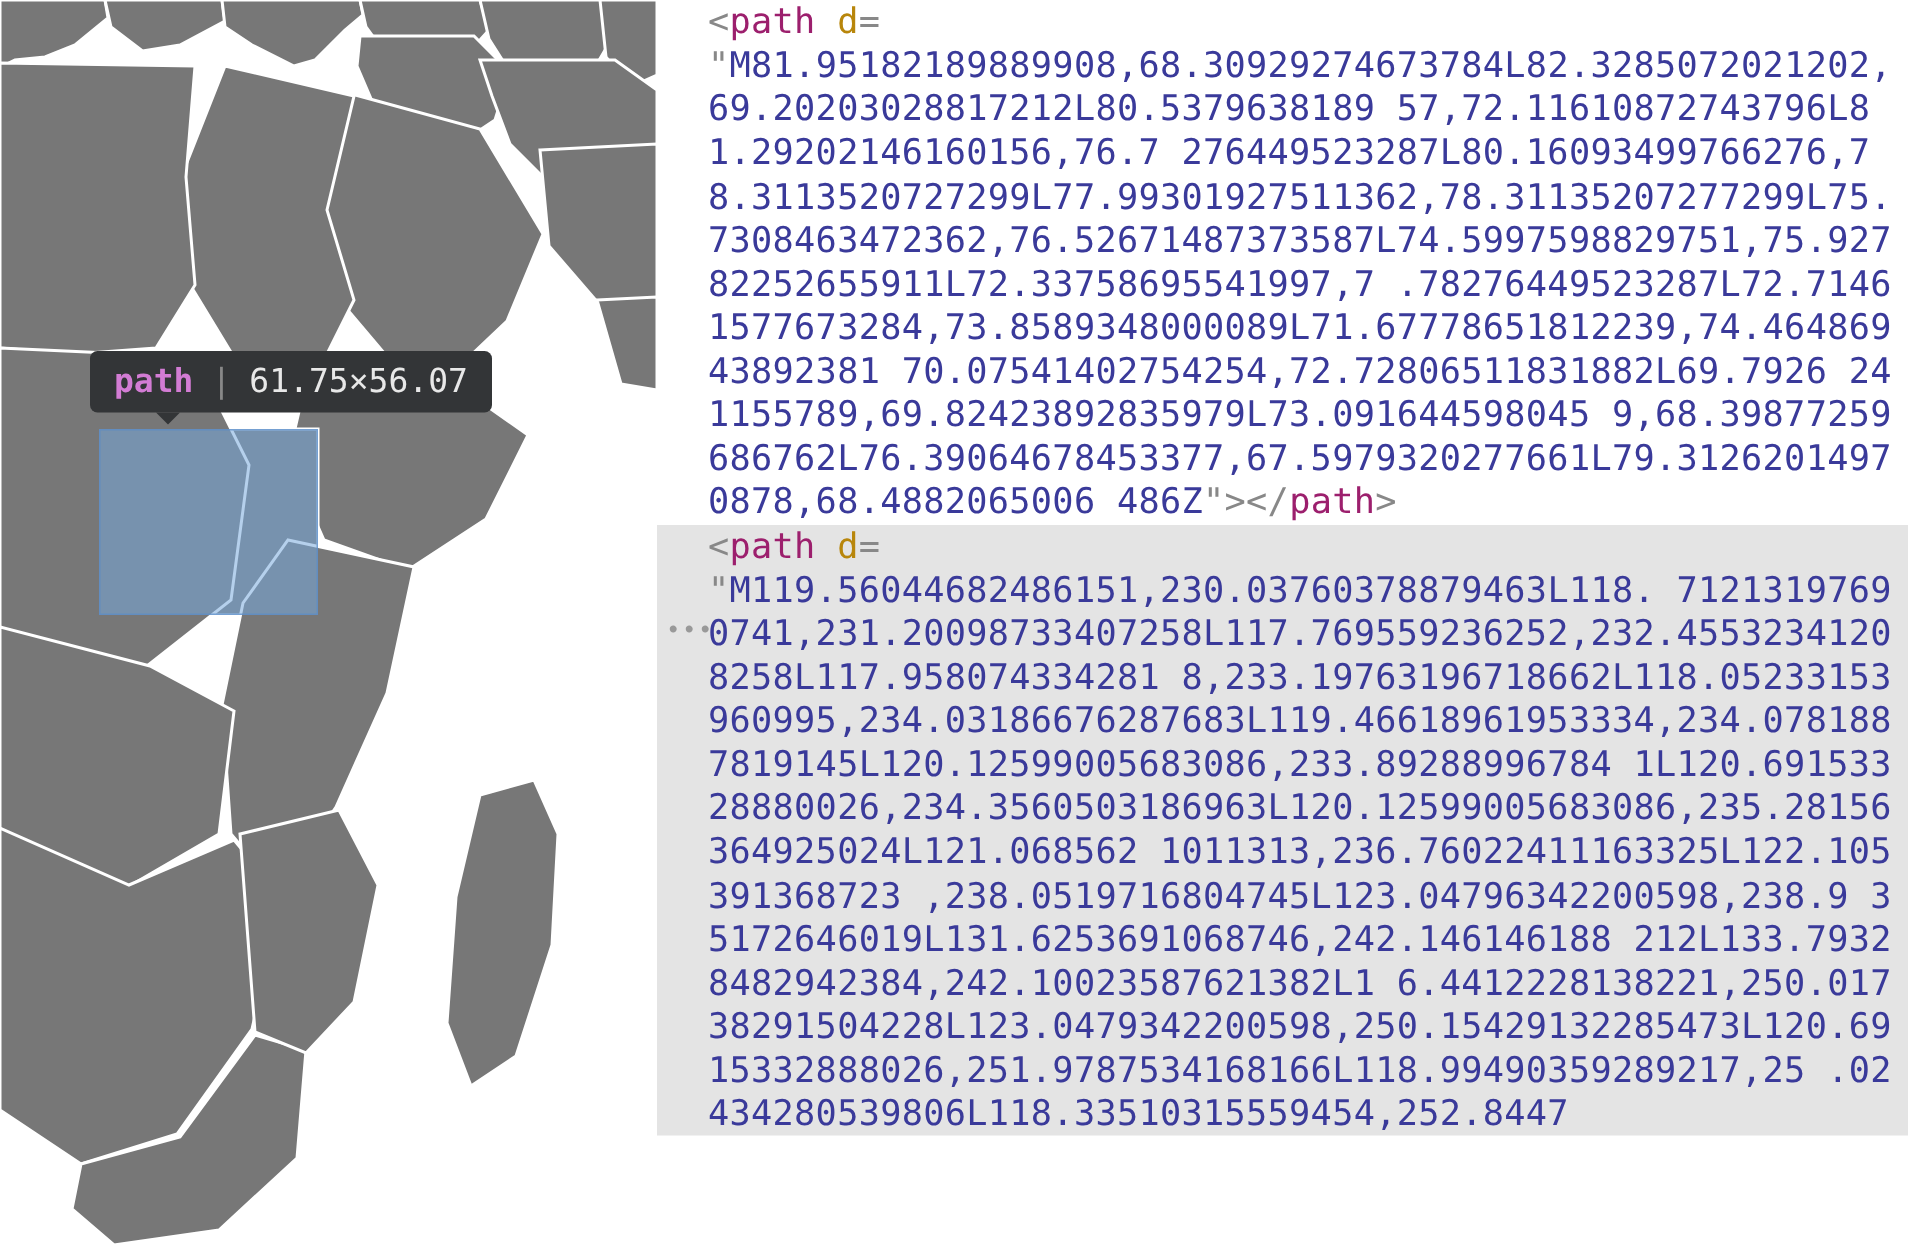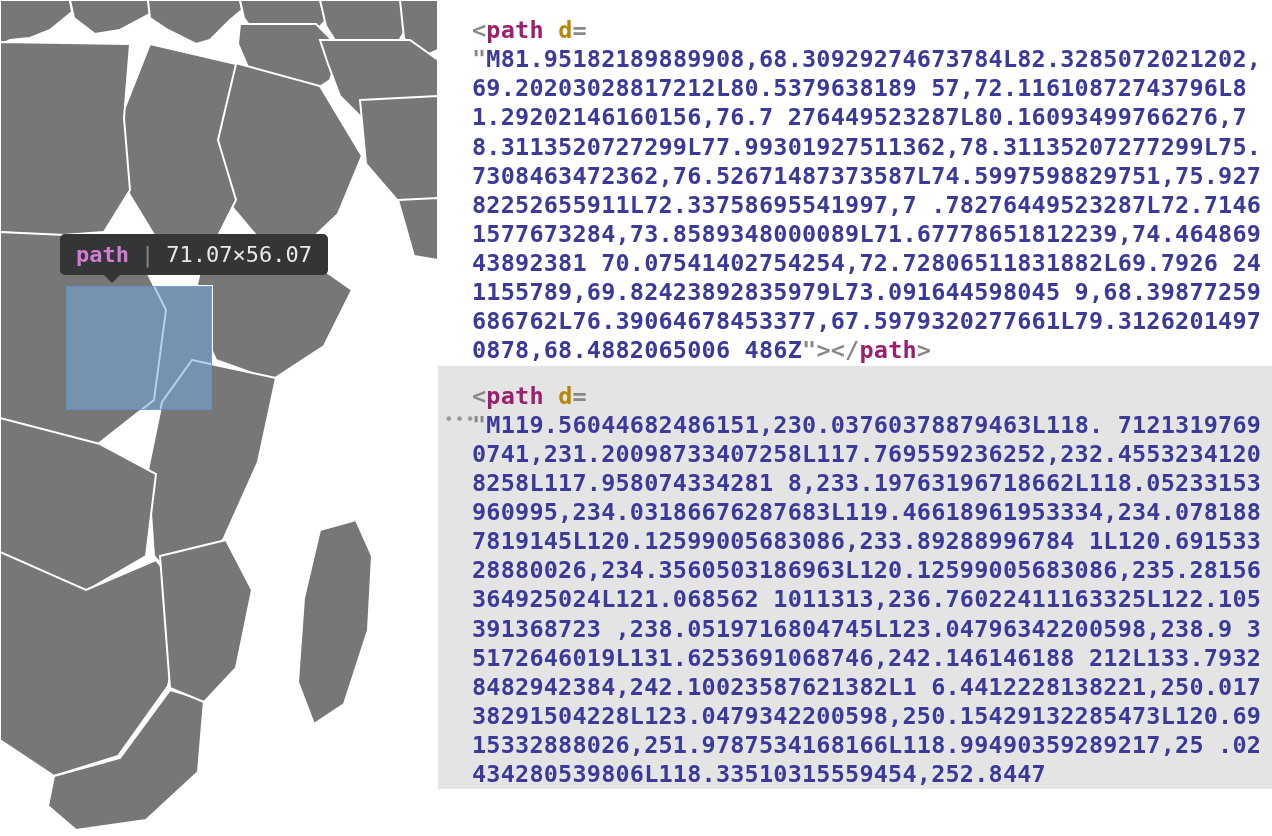--- a/index.html
+++ b/index.html
@@ -78,23 +78,22 @@
     font-size: 23.5px;
     line-height: 1.24;
     overflow: hidden;
     position: relative;
     padding-left: 34px;
   }
   .code-block {
     word-break: break-all;
     white-space: pre-wrap;
     color: #3a3a9a;
-    padding-top: 16px;
+    padding-top: 0;
     letter-spacing: 0.2px;
-    font-weight: bold;
   }
   .code-block.selected {
     background: #e4e4e4;
     margin-left: -34px;
     padding-left: 34px;
   }
   .code-block .tagname { color: #9c1f6d; }
   .code-block .attrname { color: #b8860b; }
   .code-block .punct { color: #888; }
   .code-block .str { color: #3a3a9a; }
@@ -155,21 +154,21 @@
         <path d="M360,100 L438,96 L438,198 L404,208 L366,164 Z"></path>
         <path d="M398,200 L438,198 L438,260 L414,256 Z"></path>
       </g>
     </svg>
 
     <div class="highlight-box"></div>
 
     <div class="tooltip">
       <span class="tag">path</span>
       <span class="sep">|</span>
-      <span class="dim">71.07×56.07</span>
+      <span class="dim">61.75×56.07</span>
     </div>
   </div>
 
   <div class="code-panel">
     <div class="ellipsis">•••</div>
 
     <div class="code-block"><span class="punct">&lt;</span><span class="tagname">path</span><span> </span><span class="attrname">d</span><span class="punct">=</span><br><span class="quote">"</span><span class="str">M81.95182189889908,68.30929274673784L82.3285072021202,69.20203028817212L80.5379638189 57,72.11610872743796L81.29202146160156,76.7 2764495232​87L80.16093499766276,78.3113520727299L77.99301927511362,78.31135207277299L75. 7308463472362,76.52671487373587L74.5997598829751,75.92782252655911L72.33758695541997,7 .78276449523287L72.71461577673284,73.8589348000089L71.67778651812239,74.464869438923​81 70.07541402754254,72.72806511831882L69.7926 241155789,69.82423892835979L73.09164459804​5 9,68.39877259686762L76.39064678453377,67.5979320277661L79.31262014970878,68.4882065006 486Z</span><span class="quote">"</span><span class="punct">&gt;</span><span class="punct">&lt;/</span><span class="tagname">path</span><span class="punct">&gt;</span></div>
 
     <div class="code-block selected"><span class="punct">&lt;</span><span class="tagname">path</span><span> </span><span class="attrname">d</span><span class="punct">=</span><br><span class="quote">"</span><span class="str">M119.56044682486151,230.03760378879463L118. 71213197690741,231.20098733407258L117.769559236252,232.45532341208258L117.958074334281 8,233.19763196718662L118.05233153960995,234.03186676287683L119.46618961953334,234.0781887819145L120.12599005683086,233.89288996784 1L120.69153328880026,234.35605031869​63L120.12599005683086,235.28156364925024L121.068562 1011313,236.76022411163325L122.105391368723 ,238.05197168​04745L123.04796342200598,238.9 35172646019L131.6253691068746,242.146146188 212L133.79328482942384,242.10023587621382L1 6.4412228138221,250.01738291504228L123.0479342200598,250.15429132285473L120.6915332888026,251.9787534168166L118.99490359289217,25 .0243428053​9806L118.33510315559454,252.8447</span></div>
   </div>

